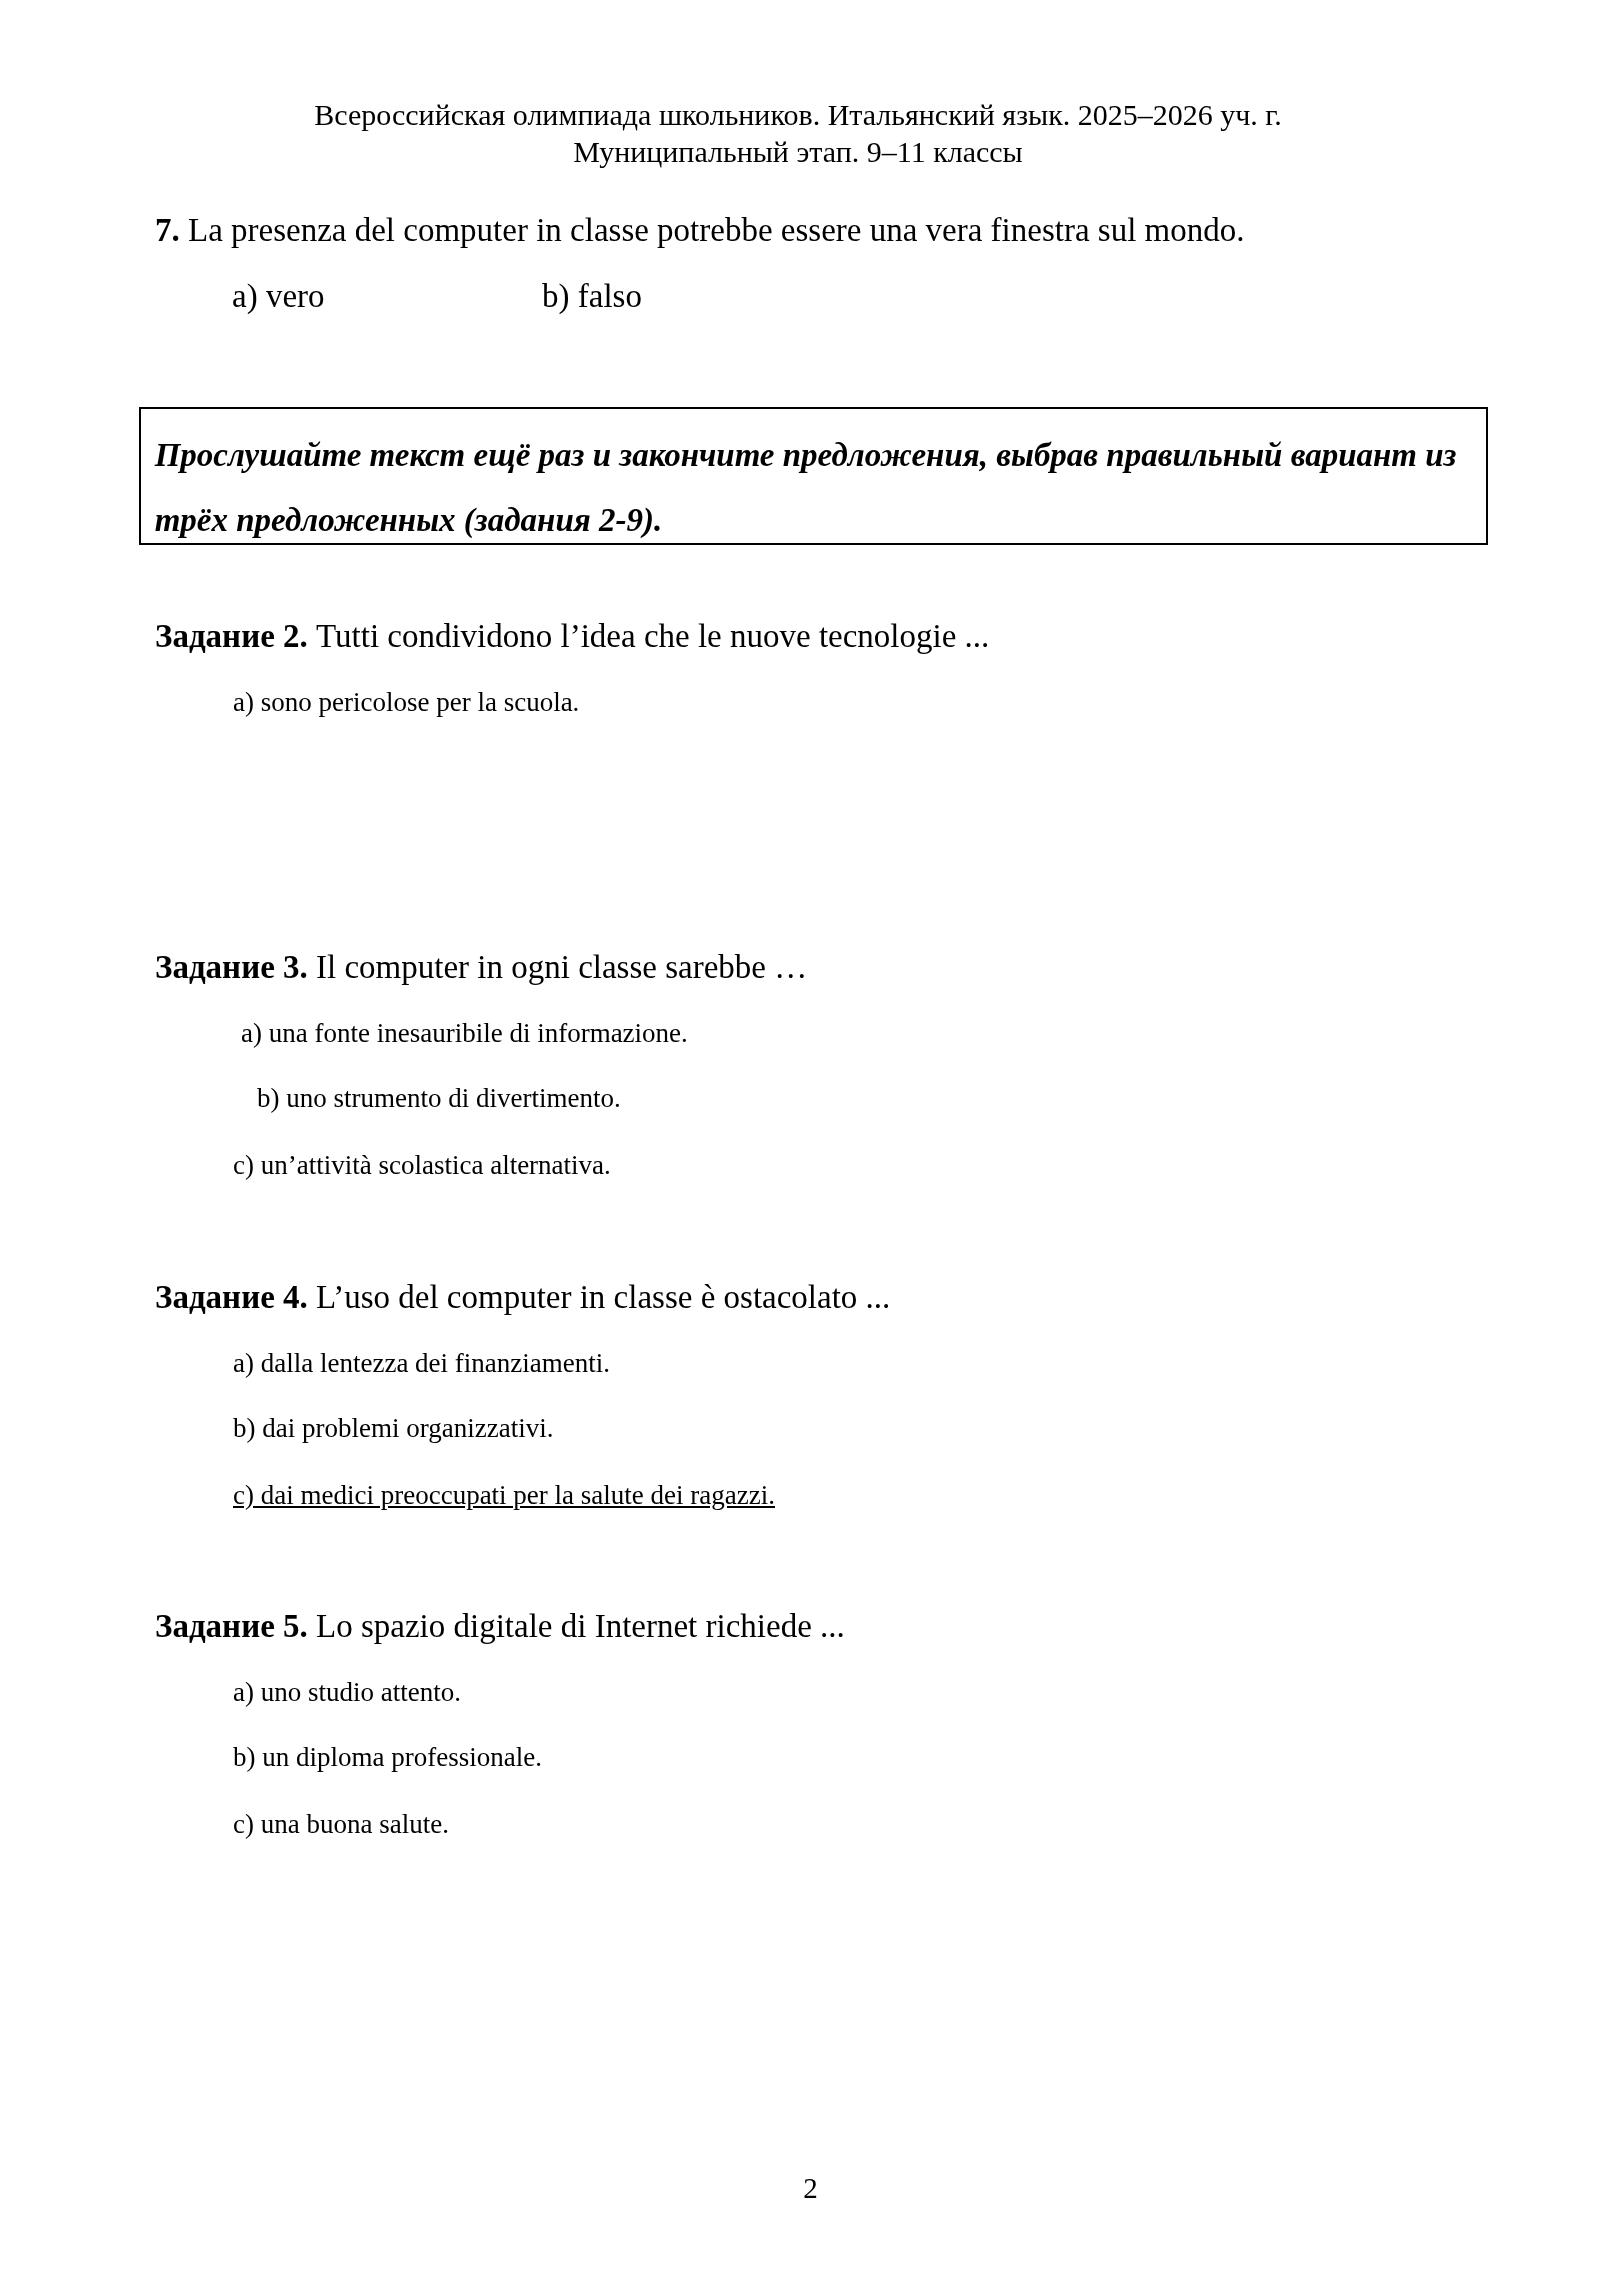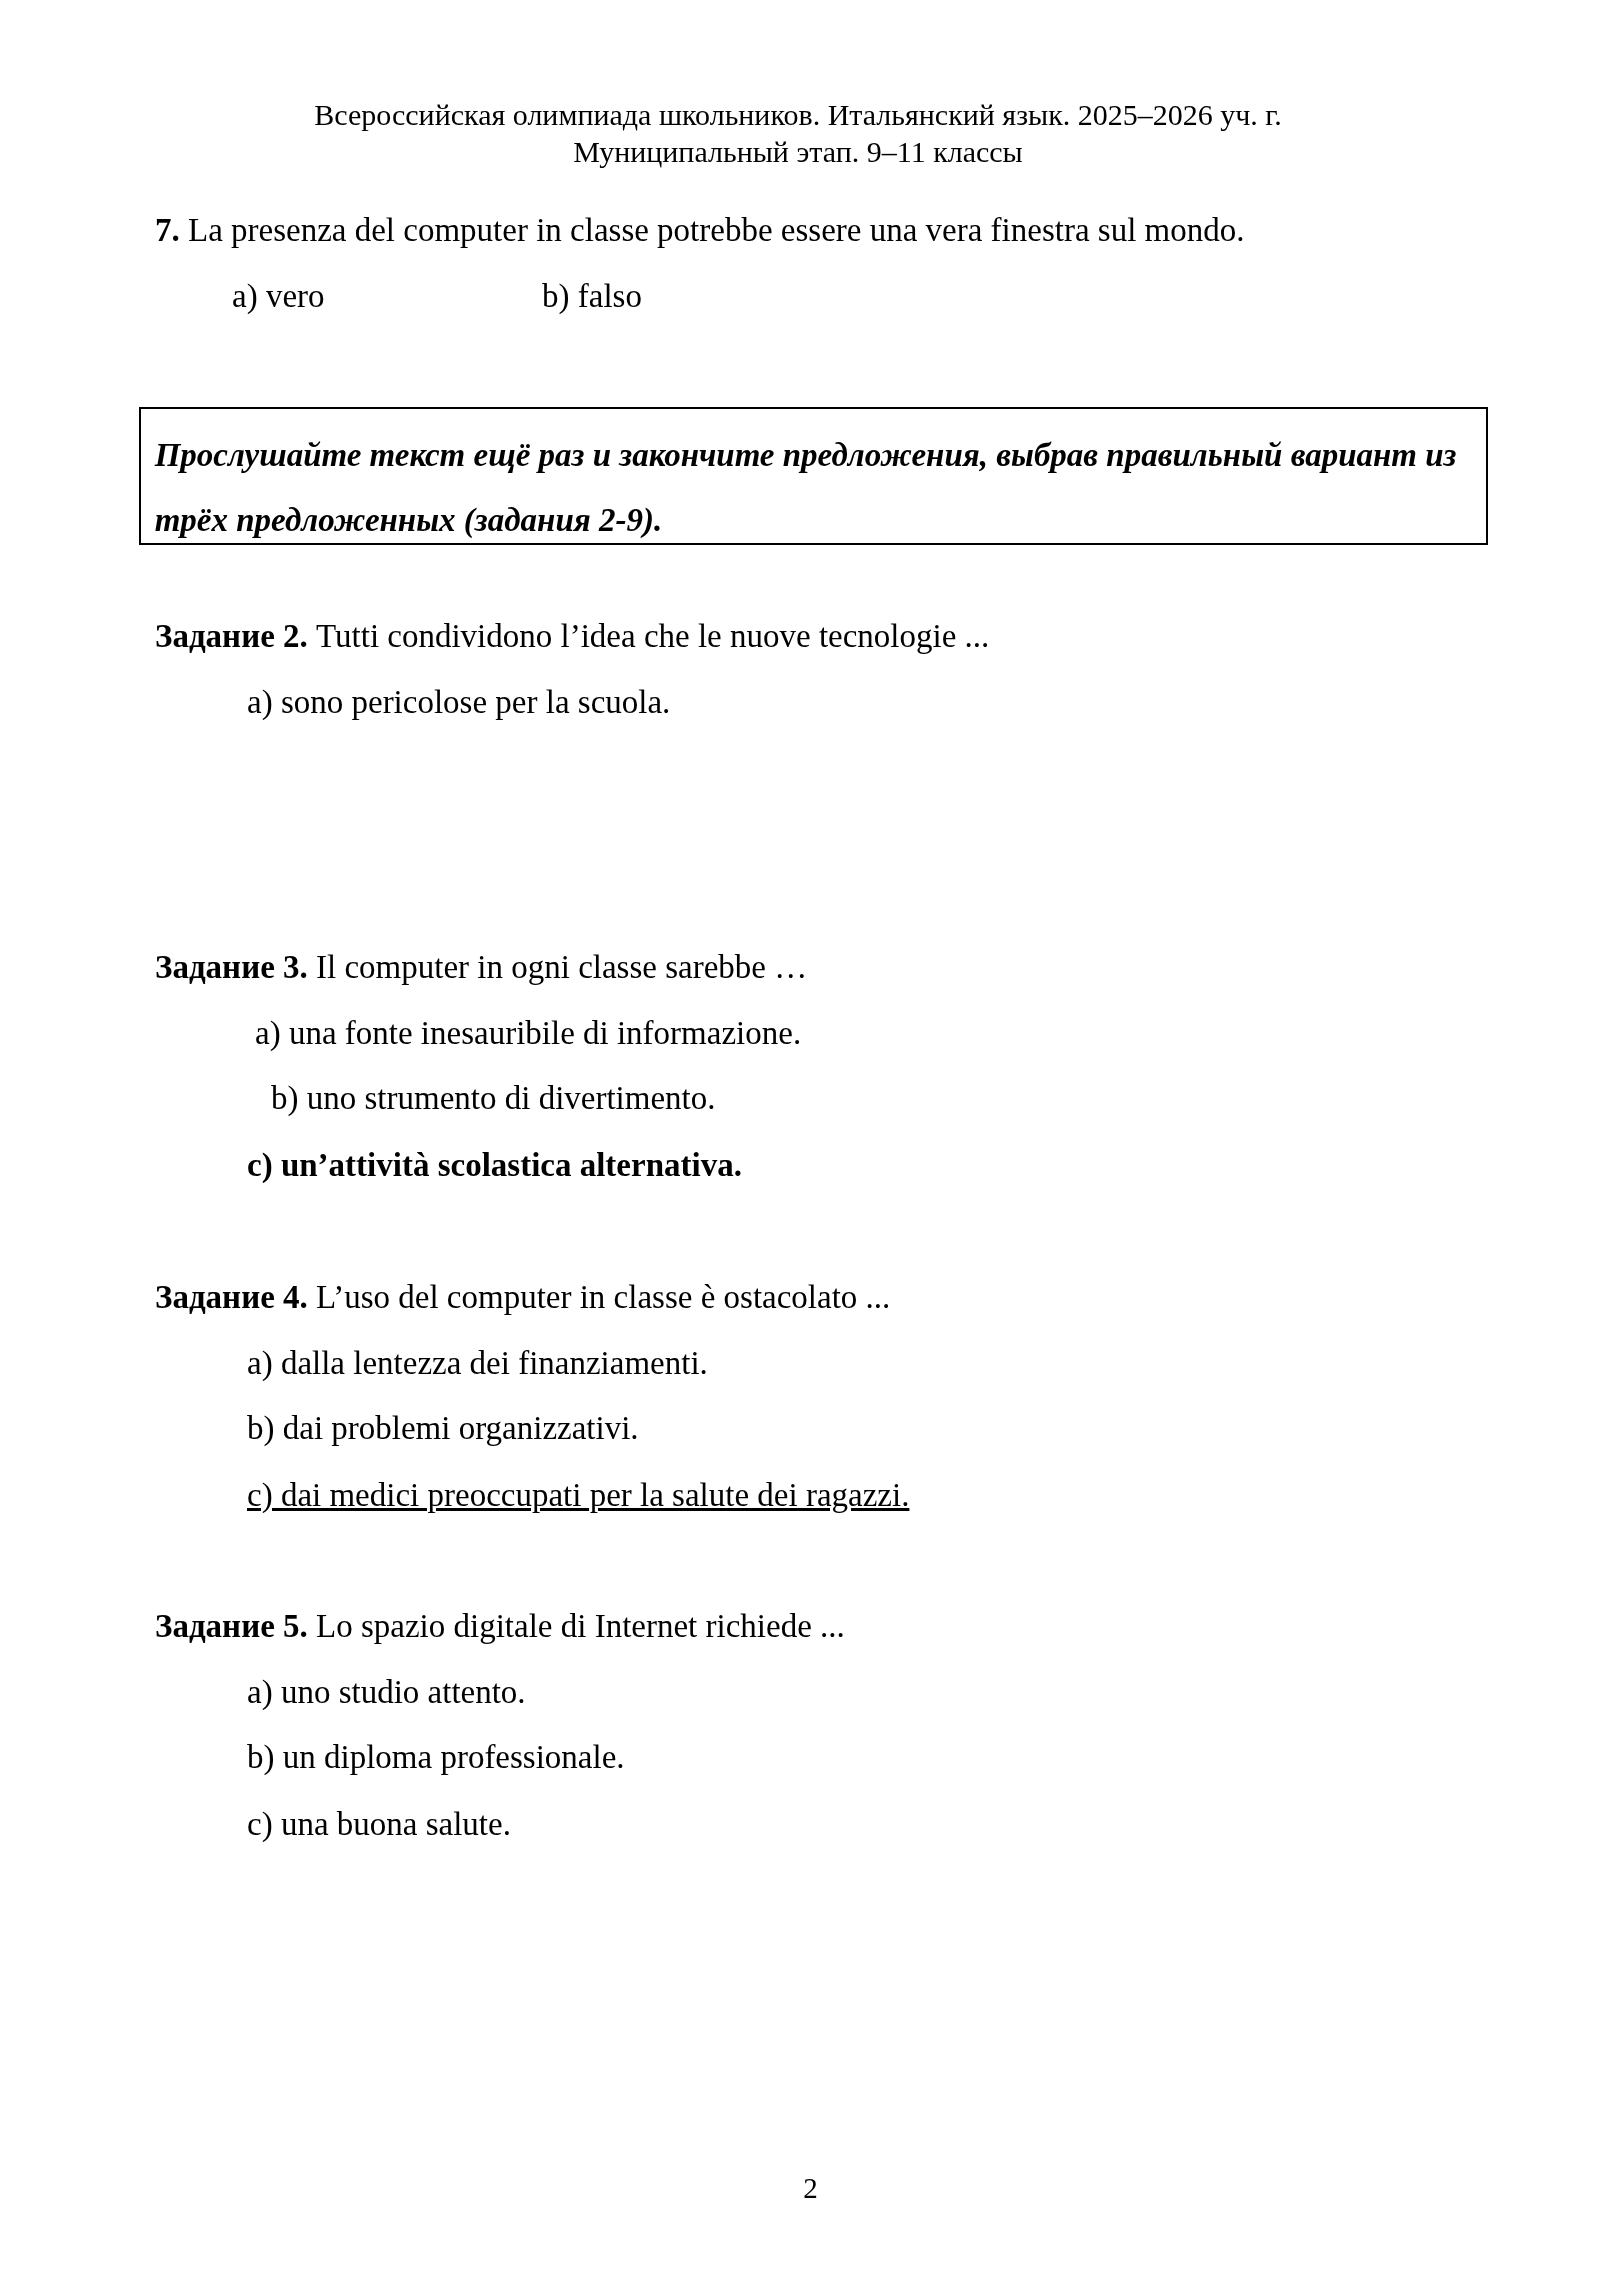--- a/index.html
+++ b/index.html
@@ -18,21 +18,21 @@
     position: absolute; left: 139px; top: 407px; width: 1345px; height: 134px;
     border: 2.9px solid #000000;
     box-sizing: content-box;
   }
   .instruction-text {
     position: absolute; left: 13.7px; top: 13.7px; width: 1323px;
     font-size: 33px; line-height: 65px; font-weight: bold; font-style: italic;
   }
   .task { position: absolute; left: 155px; }
   .task-title { font-size: 33px; line-height: 39px; white-space: nowrap; }
-  .opt { position: absolute; left: 92px; font-size: 33px; line-height: 39px; white-space: nowrap; }
+  .opt { position: absolute; left: 78px; font-size: 27px; line-height: 39px; white-space: nowrap; }
   .page-number {
     position: absolute; left: 0; width: 1621px; top: 2172px;
     text-align: center; font-size: 29px;
   }
 </style>
 </head>
 <body>
 
 <div class="header">
   <div>Всероссийская олимпиада школьников. Итальянский язык. 2025–2026 уч. г.</div>
@@ -55,21 +55,21 @@
   </div>
   <div class="opt" style="top:66px;">a) sono pericolose per la scuola.</div>
 </div>
 
 <div class="task" style="top:948px;">
   <div class="task-title">
     <span class="bold">Задание 3.</span><span> Il computer in ogni classe sarebbe …</span>
   </div>
   <div class="opt" style="top:66px;margin-left:8px;">a) una fonte inesauribile di informazione.</div>
   <div class="opt" style="top:131px;margin-left:24px;">b) uno strumento di divertimento.</div>
-  <div class="opt" style="top:198px;font-weight:bold;">c) un’attività scolastica alternativa.</div>
+  <div class="opt" style="top:198px;">c) un’attività scolastica alternativa.</div>
 </div>
 
 <div class="task" style="top:1278px;">
   <div class="task-title">
     <span class="bold">Задание 4.</span><span> L’uso del computer in classe è ostacolato ...</span>
   </div>
   <div class="opt" style="top:66px;">a) dalla lentezza dei finanziamenti.</div>
   <div class="opt" style="top:131px;">b) dai problemi organizzativi.</div>
   <div class="opt" style="top:198px;text-decoration:underline;">c) dai medici preoccupati per la salute dei ragazzi.</div>
 </div>

